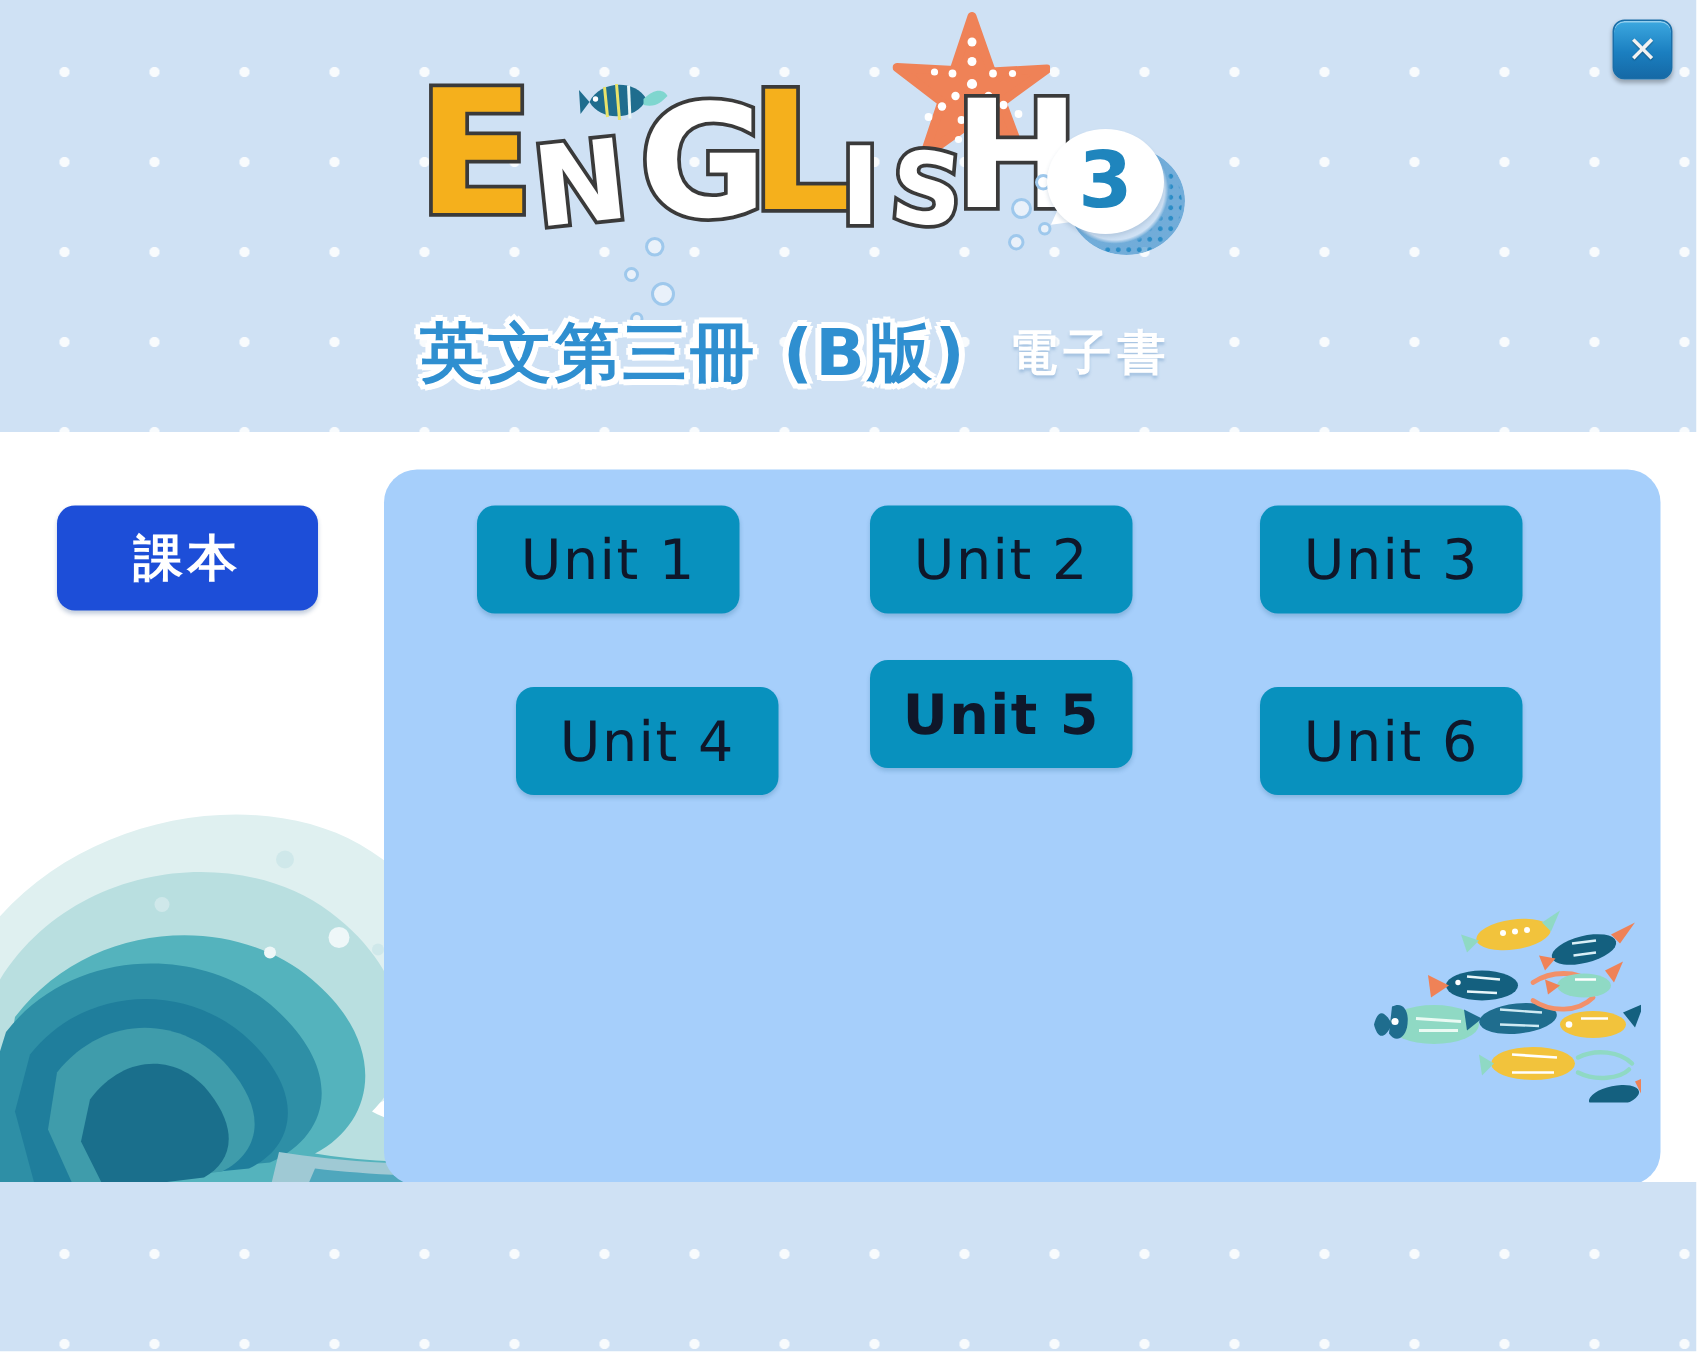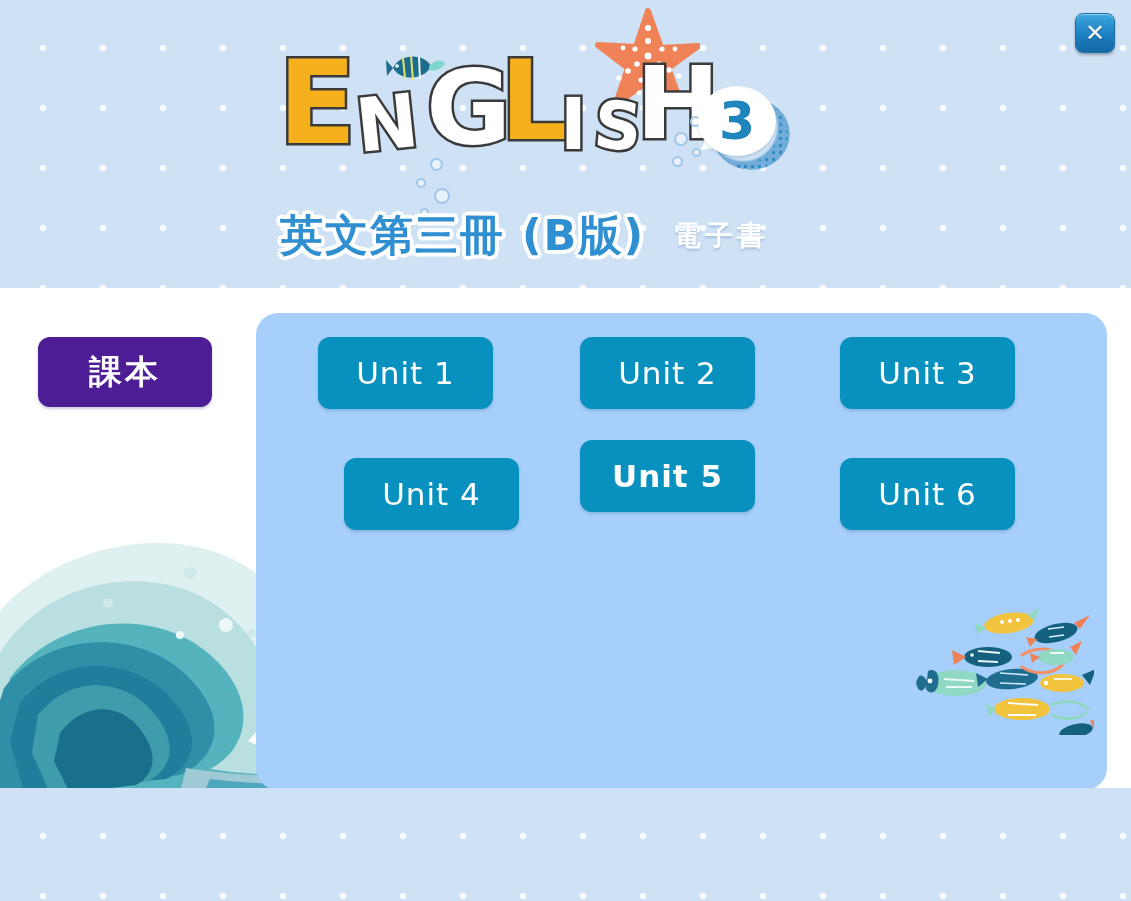--- a/index.html
+++ b/index.html
@@ -95,21 +95,21 @@
     font-family:"DejaVu Sans","Liberation Sans",sans-serif;
     font-weight:bold;font-size:43px;letter-spacing:2px;
     color:#2f8fd0;
     text-shadow:
       -3px -3px 0 #ffffff, 3px -3px 0 #ffffff, -3px 3px 0 #ffffff, 3px 3px 0 #ffffff,
       -4px 0 0 #ffffff, 4px 0 0 #ffffff, 0 -4px 0 #ffffff, 0 4px 0 #ffffff;
   }
   #sub-ebook{
     margin-left:28px;
     font-family:"DejaVu Sans","Liberation Sans",sans-serif;
-    font-weight:bold;font-size:28px;letter-spacing:4px;color:#ffffff;
+    font-weight:bold;font-size:32px;letter-spacing:4px;color:#ffffff;
     text-shadow:0 2px 2px rgba(110,155,200,.45);
   }
 
   
   #close-btn{
     position:absolute;right:16px;top:13px;width:38px;height:38px;border-radius:8px;
     background:linear-gradient(180deg,#3ca8e0 0%,#1b7fc0 55%,#1569a6 100%);
     border:1px solid #1a6ea8;
     box-shadow:0 2px 3px rgba(0,0,0,.28), inset 0 1px 0 rgba(255,255,255,.45);
     cursor:pointer;
@@ -121,39 +121,39 @@
   }
 
   
   #body-area{
     position:absolute;left:0;top:288px;width:1131px;height:500px;background:#ffffff;overflow:hidden;
   }
 
   
   .side-btn{
     position:absolute;left:38px;width:174px;height:70px;border-radius:12px;
-    background:#4c1d95;color:#ffffff;border:none;cursor:pointer;
+    background:#1d4ed8;color:#ffffff;border:none;cursor:pointer;
     font-family:"DejaVu Sans","Liberation Sans",sans-serif;font-weight:bold;
     font-size:33px;letter-spacing:3px;
     display:flex;align-items:center;justify-content:center;
     box-shadow:0 2px 3px rgba(20,60,120,.25);
   }
   #side-btn-textbook{top:49px;}
   #side-btn-supplement{top:170px;}
 
   
   #panel{
     position:absolute;left:256px;top:25px;width:851px;height:477px;
     border-radius:22px;background:#a6cffb;overflow:hidden;
   }
   .unit-btn{
     position:absolute;width:175px;height:72px;border-radius:12px;
-    background:#0891be;color:#ffffff;border:none;cursor:pointer;
+    background:#0891be;color:#0f172a;border:none;cursor:pointer;
     font-family:"DejaVu Sans","Liberation Sans",sans-serif;
-    font-size:31px;letter-spacing:1px;
+    font-size:37px;letter-spacing:1px;
     display:flex;align-items:center;justify-content:center;
     box-shadow:0 2px 3px rgba(20,90,130,.22);
   }
   #unit-btn-1{left:62px; top:24px;}
   #unit-btn-2{left:324px;top:24px;}
   #unit-btn-3{left:584px;top:24px;text-align:center;}
   #unit-btn-4{left:62px; top:145px;margin-left:26px;}
   #unit-btn-5{left:324px;top:127px;font-weight:bold;}
   #unit-btn-6{left:584px;top:145px;}
 

